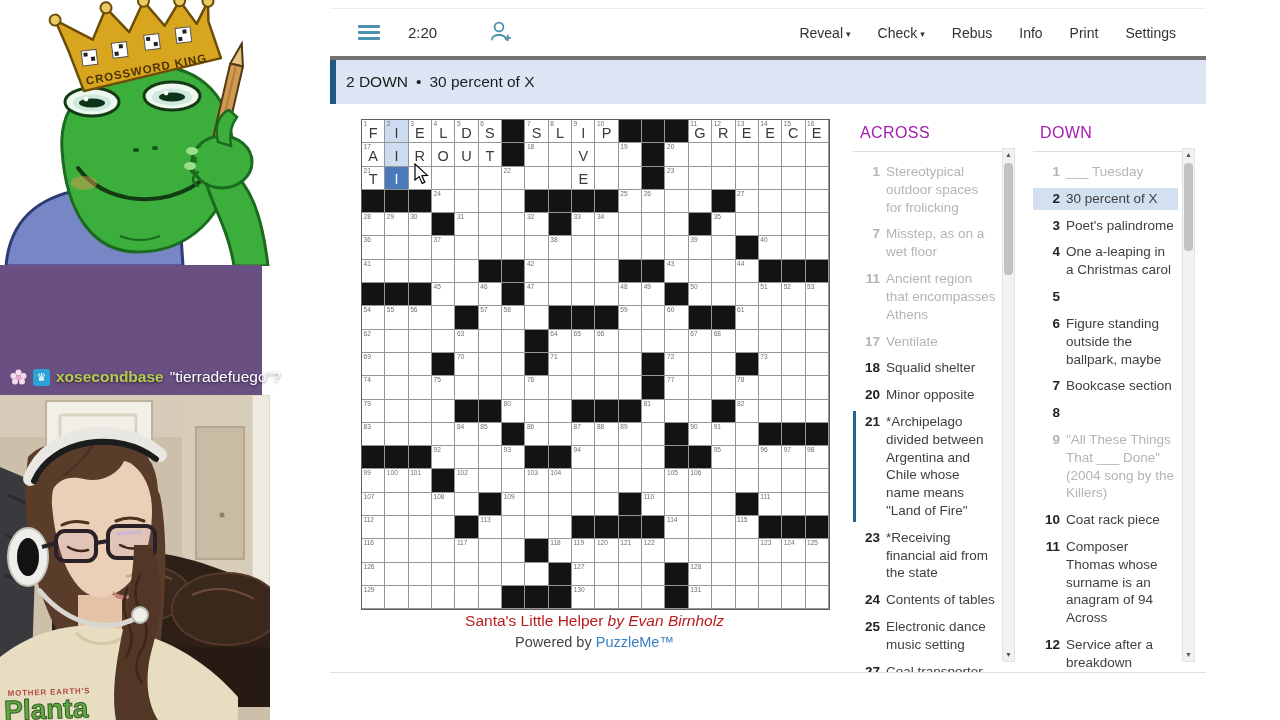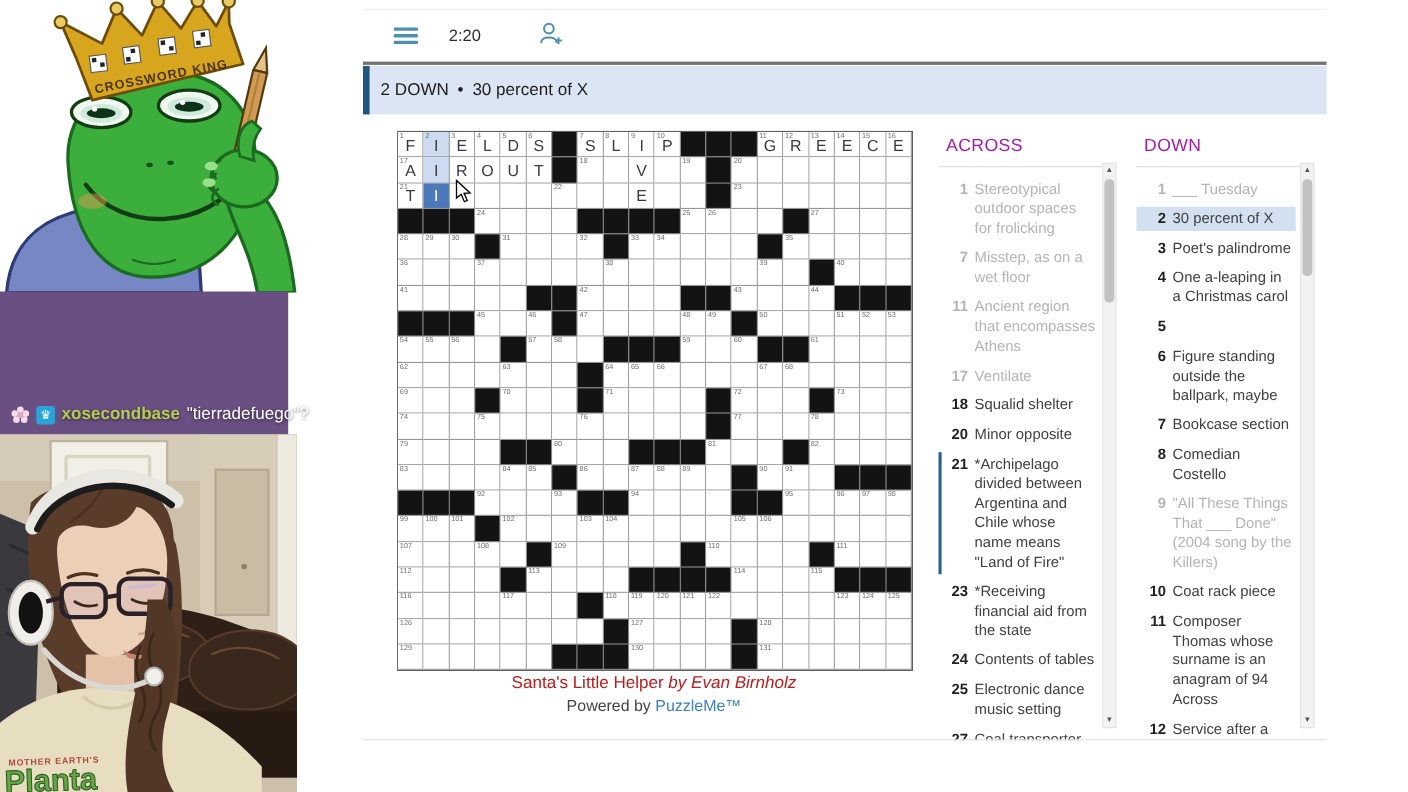--- a/index.html
+++ b/index.html
@@ -1,20 +1,20 @@
 <!DOCTYPE html>
 <html><head>
 <meta charset="utf-8">
 <style>
   html,body{margin:0;padding:0;background:#fff;}
   .stage{position:relative;width:1280px;height:720px;background:#fff;overflow:hidden;
          font-family:"Liberation Sans",sans-serif;}
   
   .toolbar{position:absolute;left:330px;top:8px;width:876px;height:47px;background:#fff;
-           border-top:1px solid #ececec;border-bottom:3px solid #737373;
+           border-top:1px solid #ececec;border-bottom:6px solid #737373;
            display:flex;align-items:center;}
   .hamburger{margin-left:28px;width:22px;cursor:pointer;}
   .hamburger div{height:2.5px;background:#4d8fae;margin:3.5px 0;border-radius:1px;}
   .timer{margin-left:28px;font-size:15px;color:#2d2d2d;}
   .person-add{margin-left:52px;}
   .tb-spacer{flex:1;}
   .tb-menu{display:flex;align-items:center;gap:27px;padding-right:30px;}
   .menu-item{font-size:14px;color:#333;cursor:pointer;white-space:nowrap;}
   .menu-item .caret{font-size:9px;color:#333;margin-left:3px;vertical-align:1px;}
   
@@ -94,20 +94,28 @@
       <div class="timer">2:20</div>
       <div class="person-add">
         <svg width="24" height="24" viewBox="0 0 24 24">
           <circle cx="10" cy="8" r="4.4" fill="none" stroke="#4d8fae" stroke-width="1.8"></circle>
           <path d="M3,20.5 C3,14.5 17,14.5 17,20.5" fill="none" stroke="#4d8fae" stroke-width="1.8" stroke-linecap="round"></path>
           <line x1="18.7" y1="15.8" x2="18.7" y2="22" stroke="#4d8fae" stroke-width="1.8"></line>
           <line x1="15.6" y1="18.9" x2="21.8" y2="18.9" stroke="#4d8fae" stroke-width="1.8"></line>
         </svg>
       </div>
       <div class="tb-spacer"></div>
+      <div class="tb-menu">
+          <span class="menu-item">Reveal<span class="caret">▾</span></span>
+          <span class="menu-item">Check<span class="caret">▾</span></span>
+          <span class="menu-item">Rebus</span>
+          <span class="menu-item">Info</span>
+          <span class="menu-item">Print</span>
+          <span class="menu-item">Settings</span>
+        </div>
     </div>
 
     <div class="cluebar">
       <span class="cb-label">2 DOWN</span>
       <span>•</span>
       <span>30 percent of X</span>
     </div>
 
     <div class="grid">
         <div class="cell">
@@ -923,21 +931,20 @@
           <div class="clue">
             <span class="cnum">6</span>
             <span class="ctext">Figure standing outside the ballpark, maybe</span>
           </div>
           <div class="clue">
             <span class="cnum">7</span>
             <span class="ctext">Bookcase section</span>
           </div>
           <div class="clue">
             <span class="cnum">8</span>
-            <span class="ctext">Comedian Costello</span>
           </div>
           <div class="clue answered">
             <span class="cnum">9</span>
             <span class="ctext">"All These Things That ___ Done" (2004 song by the Killers)</span>
           </div>
           <div class="clue">
             <span class="cnum">10</span>
             <span class="ctext">Coat rack piece</span>
           </div>
           <div class="clue">

